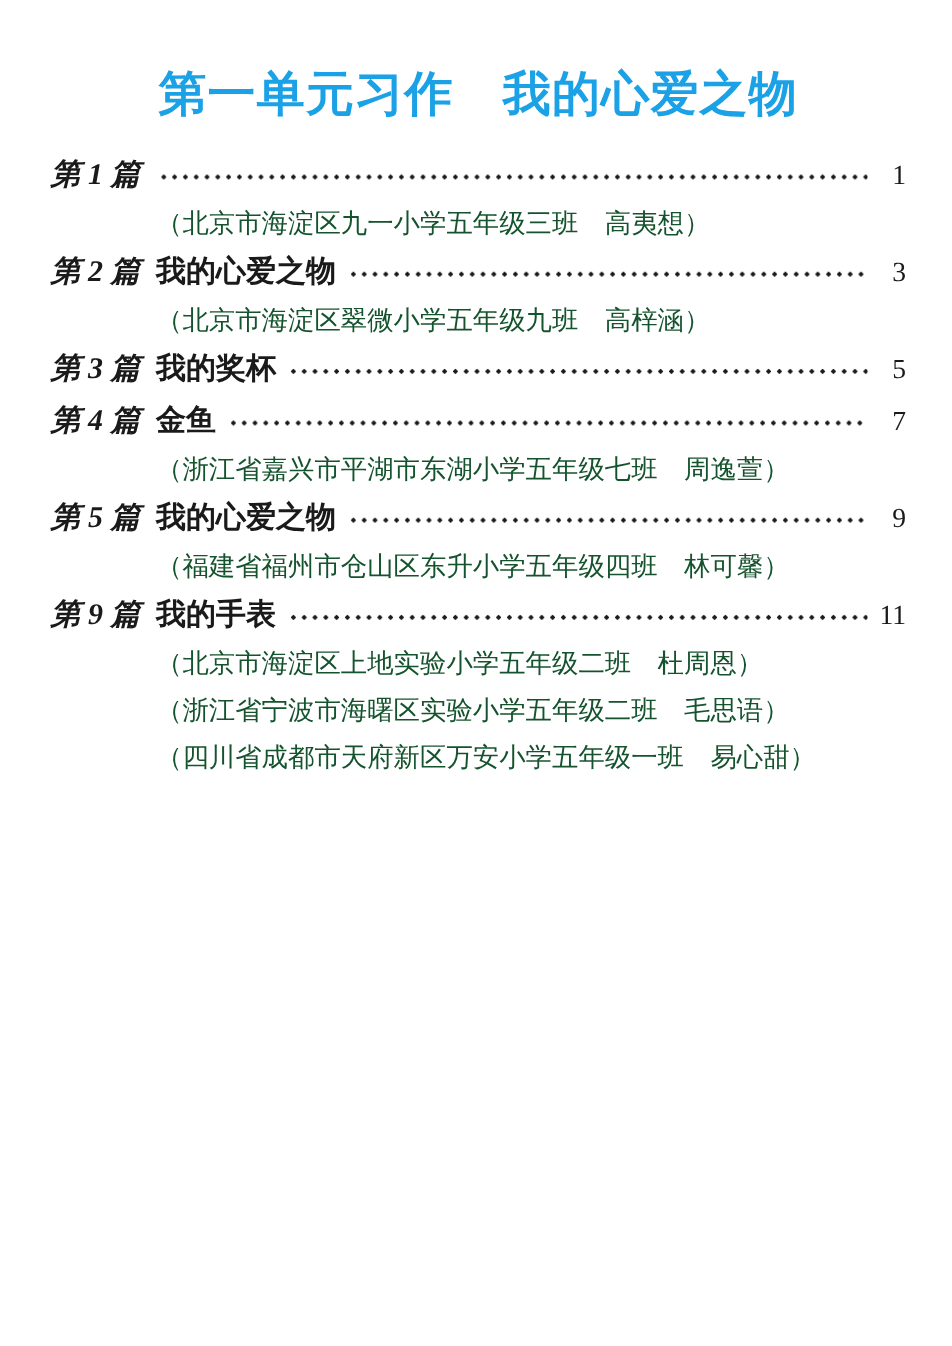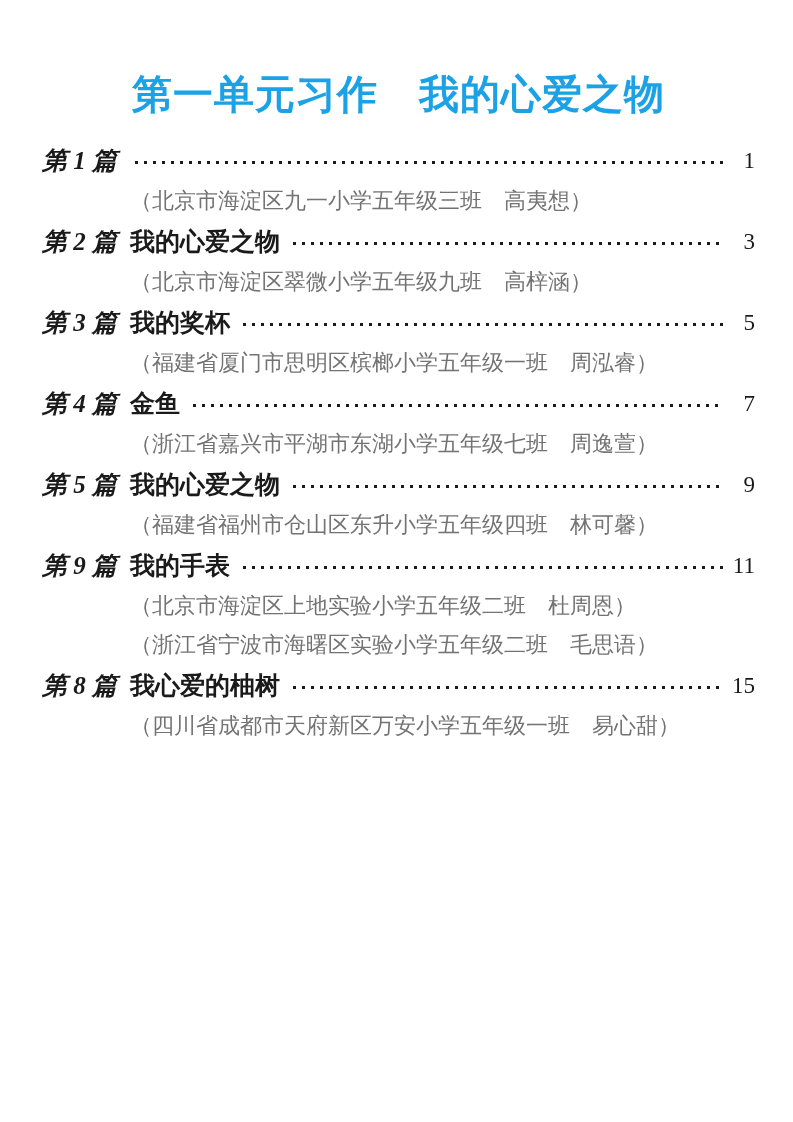--- a/index.html
+++ b/index.html
@@ -12,21 +12,21 @@
     height: 1122px;
     position: relative;
     font-family: "Liberation Serif", serif;
     color: #1a1a1a;
     overflow: hidden;
   }
   .page {
     box-sizing: border-box;
     width: 793px;
     height: 1122px;
-    padding: 68px 38px 0 42px;
+    padding: 53px 38px 0 42px;
   }
   .doc-title {
     text-align: center;
     font-family: "Liberation Sans", sans-serif;
     font-weight: bold;
     font-size: 40px;
     line-height: 52px;
     letter-spacing: 1px;
     margin: 0 0 26px 0;
     white-space: nowrap;
@@ -68,21 +68,21 @@
     font-weight: normal;
     font-size: 23px;
     min-width: 24px;
     text-align: right;
   }
   .entry-byline {
     margin: 12px 0 0 88px;
     font-size: 22px;
     line-height: 26px;
     font-weight: normal;
-    color: #737373;
+    color: #14532d;
     white-space: nowrap;
   }
 </style>
 </head>
 <body>
 
 <div class="page">
   <h1 class="doc-title" style="color: rgb(27, 161, 229);">第一单元习作　我的心爱之物</h1>
 
   <div class="toc-list">
@@ -105,21 +105,20 @@
     <div class="entry-byline">（北京市海淀区翠微小学五年级九班　高梓涵）</div>
   </div>
 
   <div class="toc-entry">
     <div class="entry-main">
       <span class="entry-label">第 3 篇</span>
       <span class="entry-title">我的奖杯</span>
       <span class="leader"></span>
       <span class="entry-page">5</span>
     </div>
-    <div class="entry-byline">（福建省厦门市思明区槟榔小学五年级一班　周泓睿）</div>
   </div>
 
   <div class="toc-entry">
     <div class="entry-main">
       <span class="entry-label">第 4 篇</span>
       <span class="entry-title">金鱼</span>
       <span class="leader"></span>
       <span class="entry-page">7</span>
     </div>
     <div class="entry-byline">（浙江省嘉兴市平湖市东湖小学五年级七班　周逸萱）</div>
@@ -143,22 +142,16 @@
       <span class="entry-page">11</span>
     </div>
     <div class="entry-byline">（北京市海淀区上地实验小学五年级二班　杜周恩）</div>
   </div>
 
   <div class="toc-entry">
     <div class="entry-byline">（浙江省宁波市海曙区实验小学五年级二班　毛思语）</div>
   </div>
 
   <div class="toc-entry">
-    <div class="entry-main">
-      <span class="entry-label">第 8 篇</span>
-      <span class="entry-title">我心爱的柚树</span>
-      <span class="leader"></span>
-      <span class="entry-page">15</span>
-    </div>
     <div class="entry-byline">（四川省成都市天府新区万安小学五年级一班　易心甜）</div>
   </div>
 </div>
 </div>
 
 </body></html>

